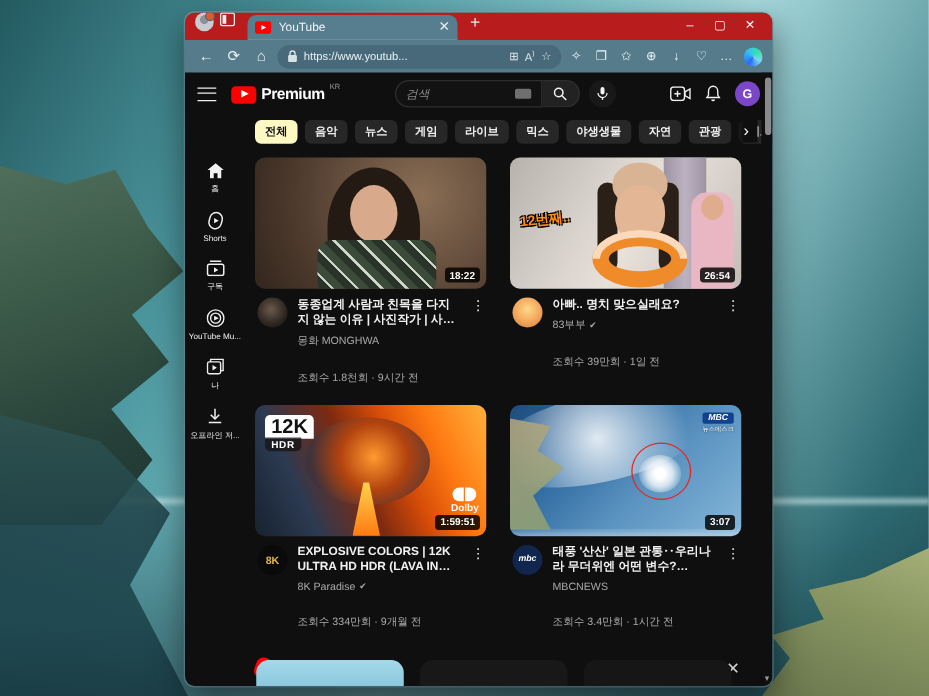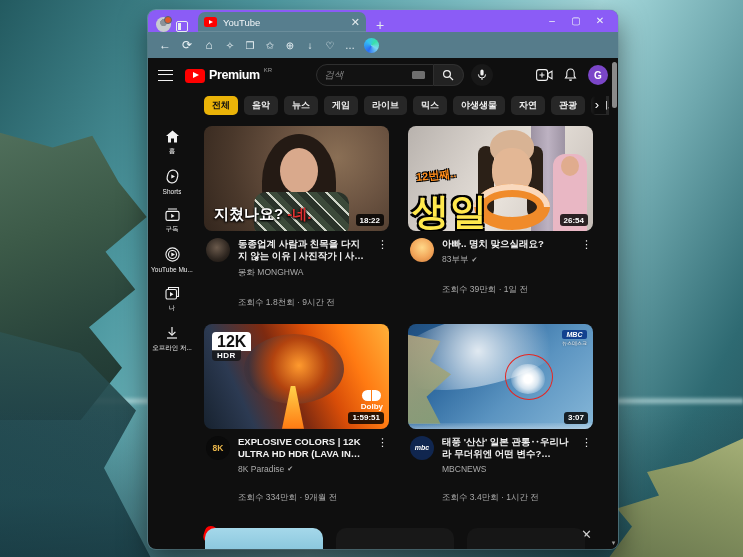--- a/index.html
+++ b/index.html
@@ -20,21 +20,21 @@
     background:linear-gradient(200deg,#a9b37a 0%,#8a9763 40%,#66744c 100%);
     clip-path:polygon(100% 0,100% 100%,0 100%,18% 72%,8% 58%,36% 48%,28% 30%,58% 22%); }
   .water-dark { position:absolute; left:0; right:0; top:406px; bottom:0;
     background:linear-gradient(180deg,rgba(46,106,114,.0),rgba(31,74,82,.45) 60%,rgba(24,58,66,.6)); }
 
   
   .win { position:absolute; left:148px; top:10px; width:470px; height:539px;
     border-radius:8px; overflow:hidden; background:#567c8b;
     box-shadow:0 10px 28px rgba(0,0,0,.5), 0 0 0 1px rgba(140,185,200,.55); }
 
-  .titlebar { height:22px; background:#8b5cf6; display:flex; align-items:flex-end; padding:0 6px; }
+  .titlebar { height:22px; background:#b91c1c; display:flex; align-items:flex-start; padding:0 6px; }
   .tb-avatar { width:15px; height:15px; border-radius:50%; background:#c8ccd0; position:relative; margin:0 5px 0 2px; flex:none;
     background:radial-gradient(circle at 50% 38%, #8b9298 28%, #c8ccd0 30%); }
   .tb-avatar::after { content:""; position:absolute; right:-1px; top:-1px; width:6px; height:6px; border-radius:50%; background:#e05a2b; border:1px solid #4a6a79; }
   .tb-workspace { width:12px; height:11px; border:1.4px solid #e8eef1; border-radius:2px; margin-right:10px; flex:none; position:relative; }
   .tb-workspace::after{ content:""; position:absolute; left:1px; top:1px; width:3px; height:7px; background:#e8eef1; }
   .tab { height:20px; align-self:flex-end; width:168px; background:#577e8e; border-radius:7px 7px 0 0;
     display:flex; align-items:center; padding:0 6px; gap:6px; box-shadow:0 -1px 0 rgba(255,255,255,.12) inset; }
   .favicon { width:13px; height:10px; background:#f00; border-radius:2.5px; position:relative; flex:none; }
   .favicon::after { content:""; position:absolute; left:4.5px; top:2.5px; border-left:4px solid #fff; border-top:2.5px solid transparent; border-bottom:2.5px solid transparent; }
   .tab-title { color:#f2f6f8; font-size:9.5px; flex:1; white-space:nowrap; overflow:hidden; }
@@ -67,21 +67,21 @@
   .searchbox { width:118px; height:22px; background:#121212; border:1px solid #2f2f2f; border-radius:11px 0 0 11px; display:flex; align-items:center; padding:0 8px; gap:4px; }
   .search-ph { color:#8a8a8a; font-size:9.5px; flex:1; white-space:nowrap; overflow:hidden;font-style:italic; }
   .kbd-ic { width:13px; height:8px; background:#6f6f6f; border-radius:1.5px; flex:none; }
   .search-btn { width:30px; height:22px; background:#222; border:1px solid #2f2f2f; border-left:none; border-radius:0 11px 11px 0; display:flex; align-items:center; justify-content:center; }
   .mic-btn { width:22px; height:22px; border-radius:50%; background:#181818; margin-left:7px; display:flex; align-items:center; justify-content:center; }
   .hdr-right { display:flex; align-items:center; gap:11px; flex:none; }
   .avatar-g { width:20px; height:20px; border-radius:50%; background:#7b46c8; color:#fff; font-size:10px; font-weight:bold; display:flex; align-items:center; justify-content:center; }
 
   .chiprow { height:26px; display:flex; align-items:center; gap:6px; padding-left:56px; padding-right:26px; overflow:hidden; position:relative; }
   .chip { height:19px; padding:0 8px; border-radius:5px; background:#272727; color:#f1f1f1; font-size:9px; font-weight:bold; display:flex; align-items:center; white-space:nowrap; flex:none; }
-  .chip.sel { background:#eab308; color:#0f0f0f; }
+  .chip.sel { background:#fef9c3; color:#0f0f0f; }
   .chip-chevron { position:absolute; right:12px; top:4px; width:18px; height:18px; color:#fff; font-size:13px; text-align:center; line-height:17px;
     background:linear-gradient(90deg,rgba(15,15,15,0),#0f0f0f 40%); }
 
   .mini-guide { position:absolute; left:0; top:60px; width:48px; bottom:0; display:flex; flex-direction:column; align-items:center; padding-top:12px; gap:13px; }
   .mg-item { display:flex; flex-direction:column; align-items:center; gap:4px; width:48px; }
   .mg-label { color:#f1f1f1; font-size:6.5px; max-width:46px; white-space:nowrap; overflow:hidden; text-overflow:ellipsis; text-align:center; }
 
   .main { position:absolute; left:48px; right:10px; top:60px; bottom:0; padding:8px 0 0 8px; }
   .grid { display:grid; grid-template-columns:185px 185px; column-gap:19px; row-gap:15px; }
   .card { width:185px; }
@@ -189,20 +189,30 @@
       <span class="wc">–</span>
       <span class="wc">▢</span>
       <span class="wc">✕</span>
     </div>
   </div>
 
   <div class="toolbar">
     <span class="nav-ic">←</span>
     <span class="nav-ic">⟳</span>
     <span class="nav-ic">⌂</span>
+    <div class="omnibox">
+      <svg class="ic lock-svg" width="8" height="10" viewBox="0 0 8 10">
+          <rect x="0.5" y="4" width="7" height="5.5" rx="1" fill="#d7e3e8"></rect>
+          <path d="M2 4 V2.8 a2 2 0 0 1 4 0 V4" stroke="#d7e3e8" stroke-width="1.1" fill="none"></path>
+        </svg>
+      <span class="url">https://www.youtub...</span>
+      <span class="pill-ic">⊞</span>
+      <span class="pill-ic">A⁾</span>
+      <span class="pill-ic">☆</span>
+    </div>
     <span class="bar-ic">✧</span>
     <span class="bar-ic">❒</span>
     <span class="bar-ic">✩</span>
     <span class="bar-ic">⊕</span>
     <span class="bar-ic">↓</span>
     <span class="bar-ic">♡</span>
     <span class="bar-ic">…</span>
     <div class="copilot"></div>
   </div>
 
@@ -312,21 +322,20 @@
     </div>
 
     <div class="main">
       <div class="grid">
 
         <div class="card">
           <div class="thumb t1">
             <div class="hair"></div>
             <div class="face"></div>
             <div class="shirt"></div>
-            <div class="t1-caption"><span>지쳤나요?</span> <span class="t1-accent">-네.</span></div>
             <span class="dur">18:22</span>
           </div>
           <div class="info">
             <div class="ch-avatar av1"></div>
             <div class="tx">
               <div class="v-title">동종업계 사람과 친목을 다지지 않는 이유 | 사진작가 | 사진업계 | 스냅작가</div>
               <div class="v-channel">
                   <span>몽화 MONGHWA</span>
                 </div>
               <div class="v-meta">조회수 1.8천회 · 9시간 전</div>
@@ -339,21 +348,20 @@
           <div class="thumb t2">
             <div class="curtain"></div>
             <div class="person2"></div>
             <div class="face2"></div>
             <div class="hairside"></div>
             <div class="hairside r"></div>
             <div class="cap"></div>
             <div class="face"></div>
             <div class="pillow"></div>
             <div class="t2-small">12번째..</div>
-            <div class="t2-big">생일</div>
             <span class="dur">26:54</span>
           </div>
           <div class="info">
             <div class="ch-avatar av2"></div>
             <div class="tx">
               <div class="v-title">아빠.. 명치 맞으실래요?</div>
               <div class="v-channel">
                   <span>83부부</span>
                   <span class="vcheck">✔</span>
                 </div>

